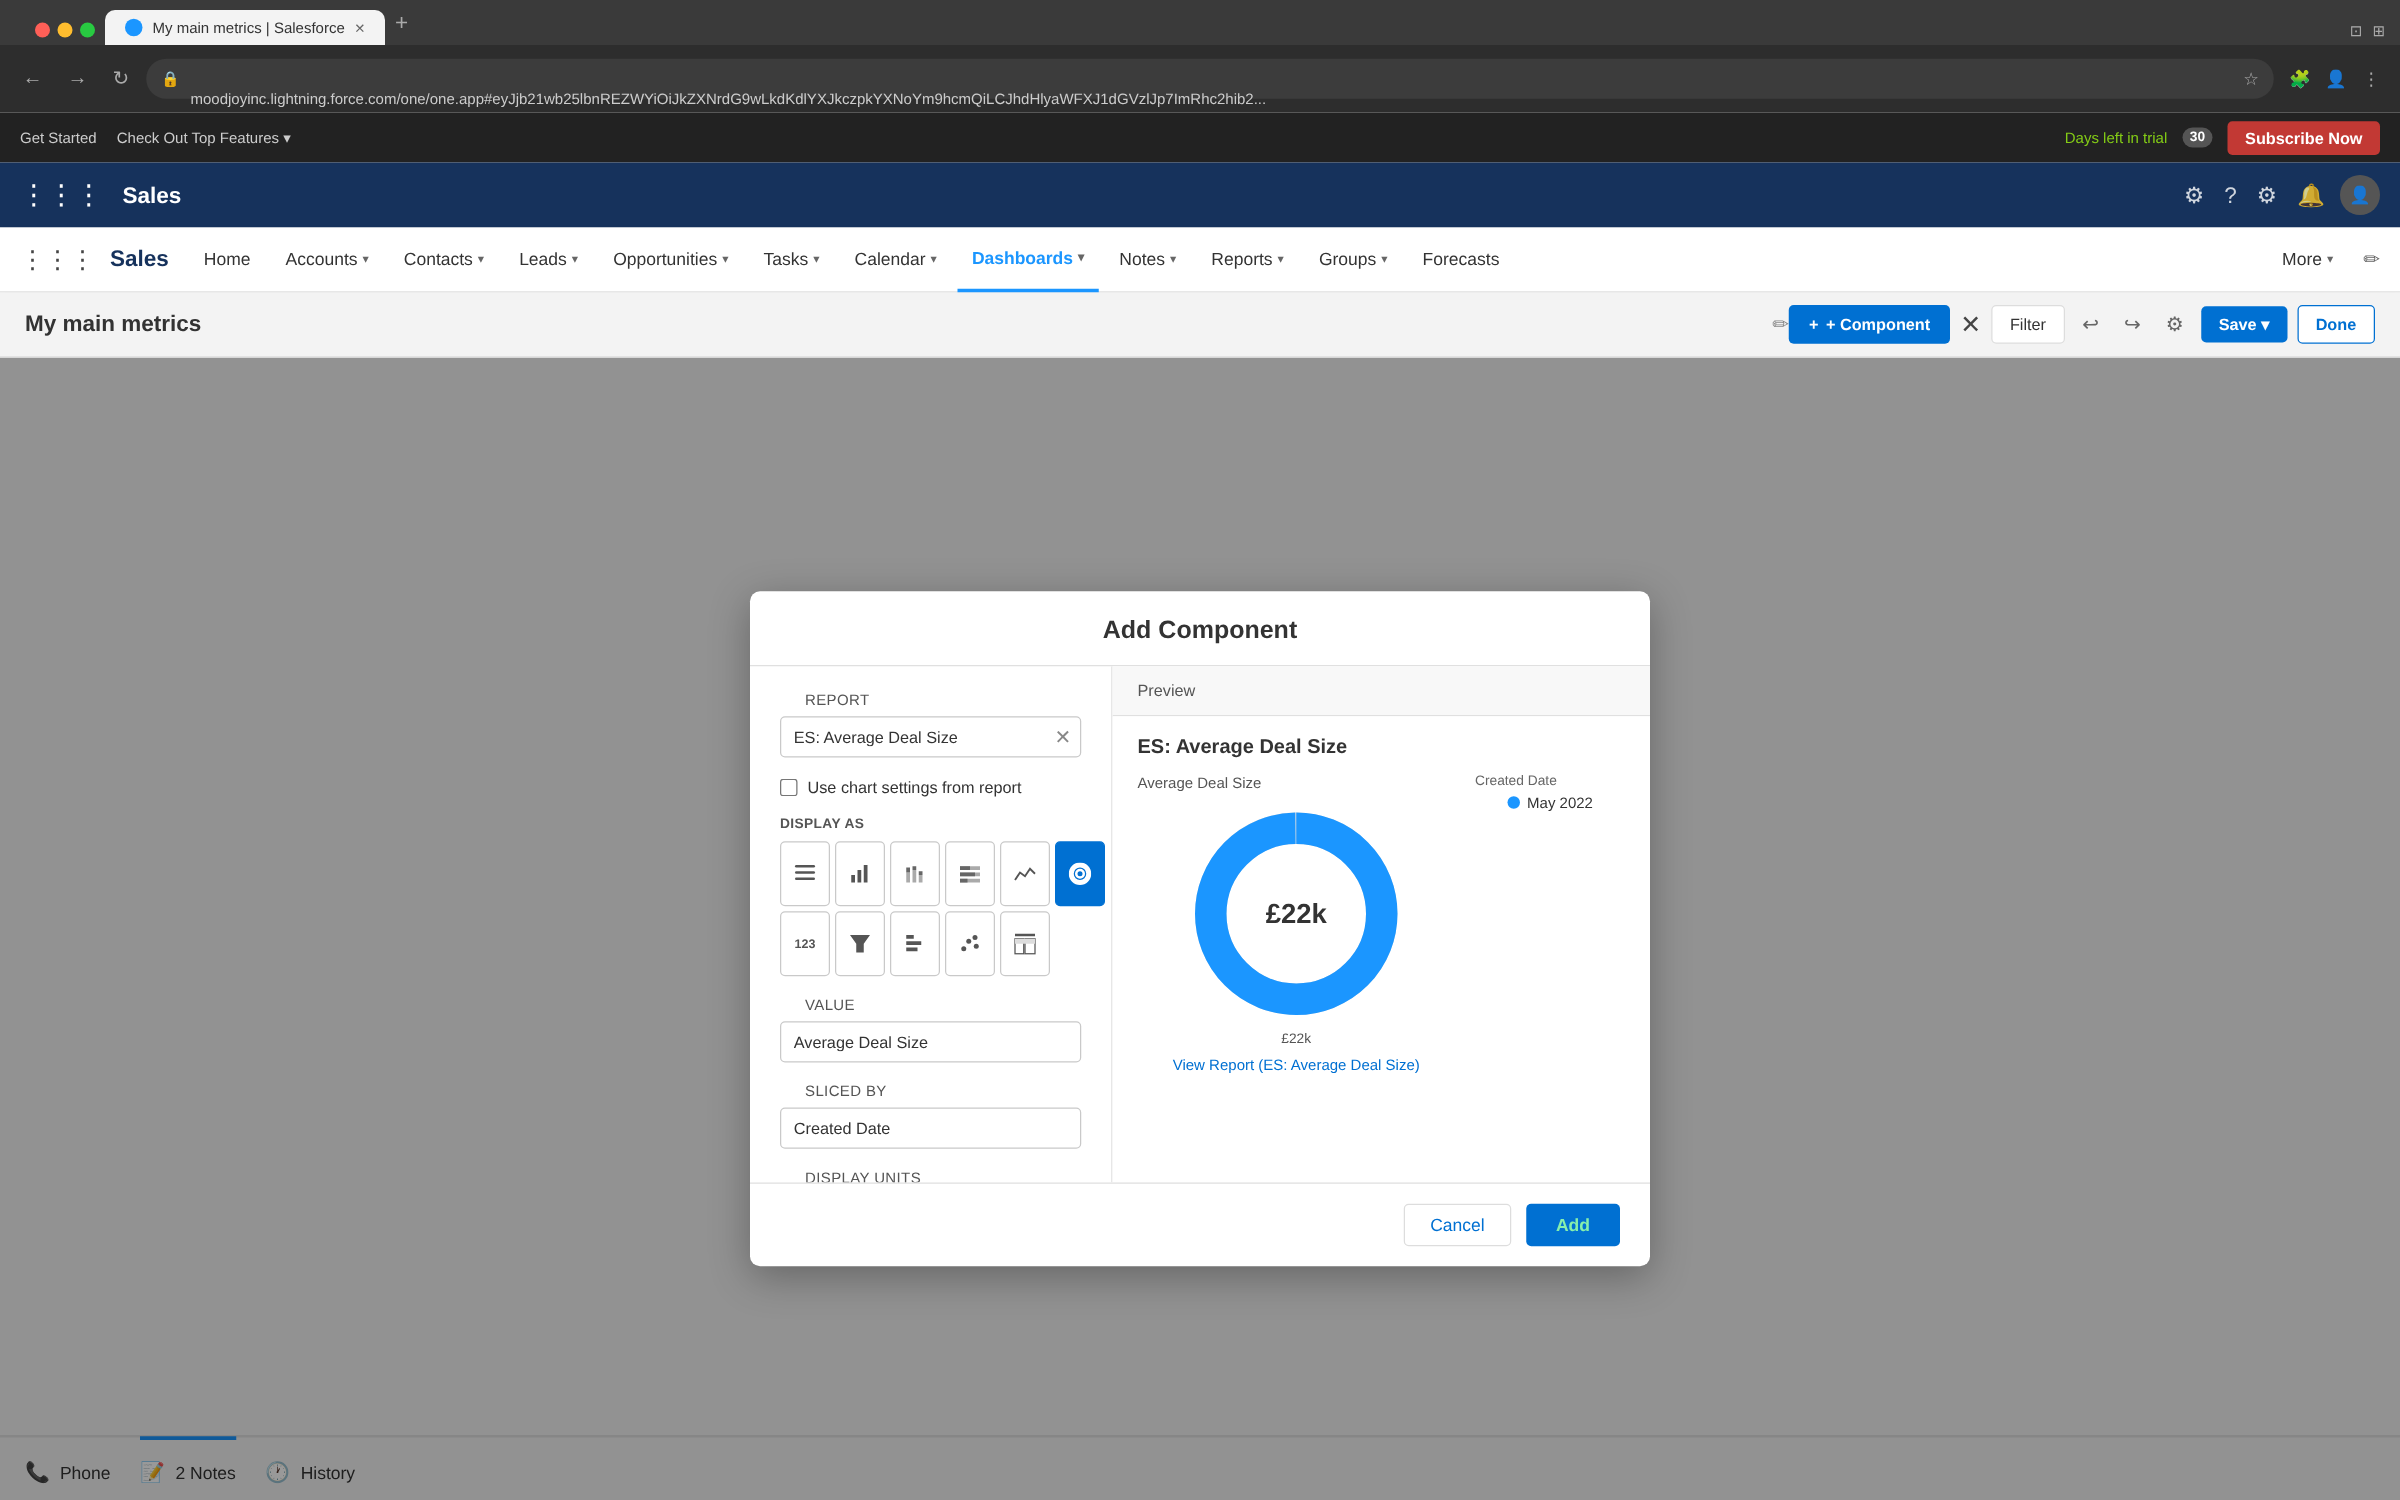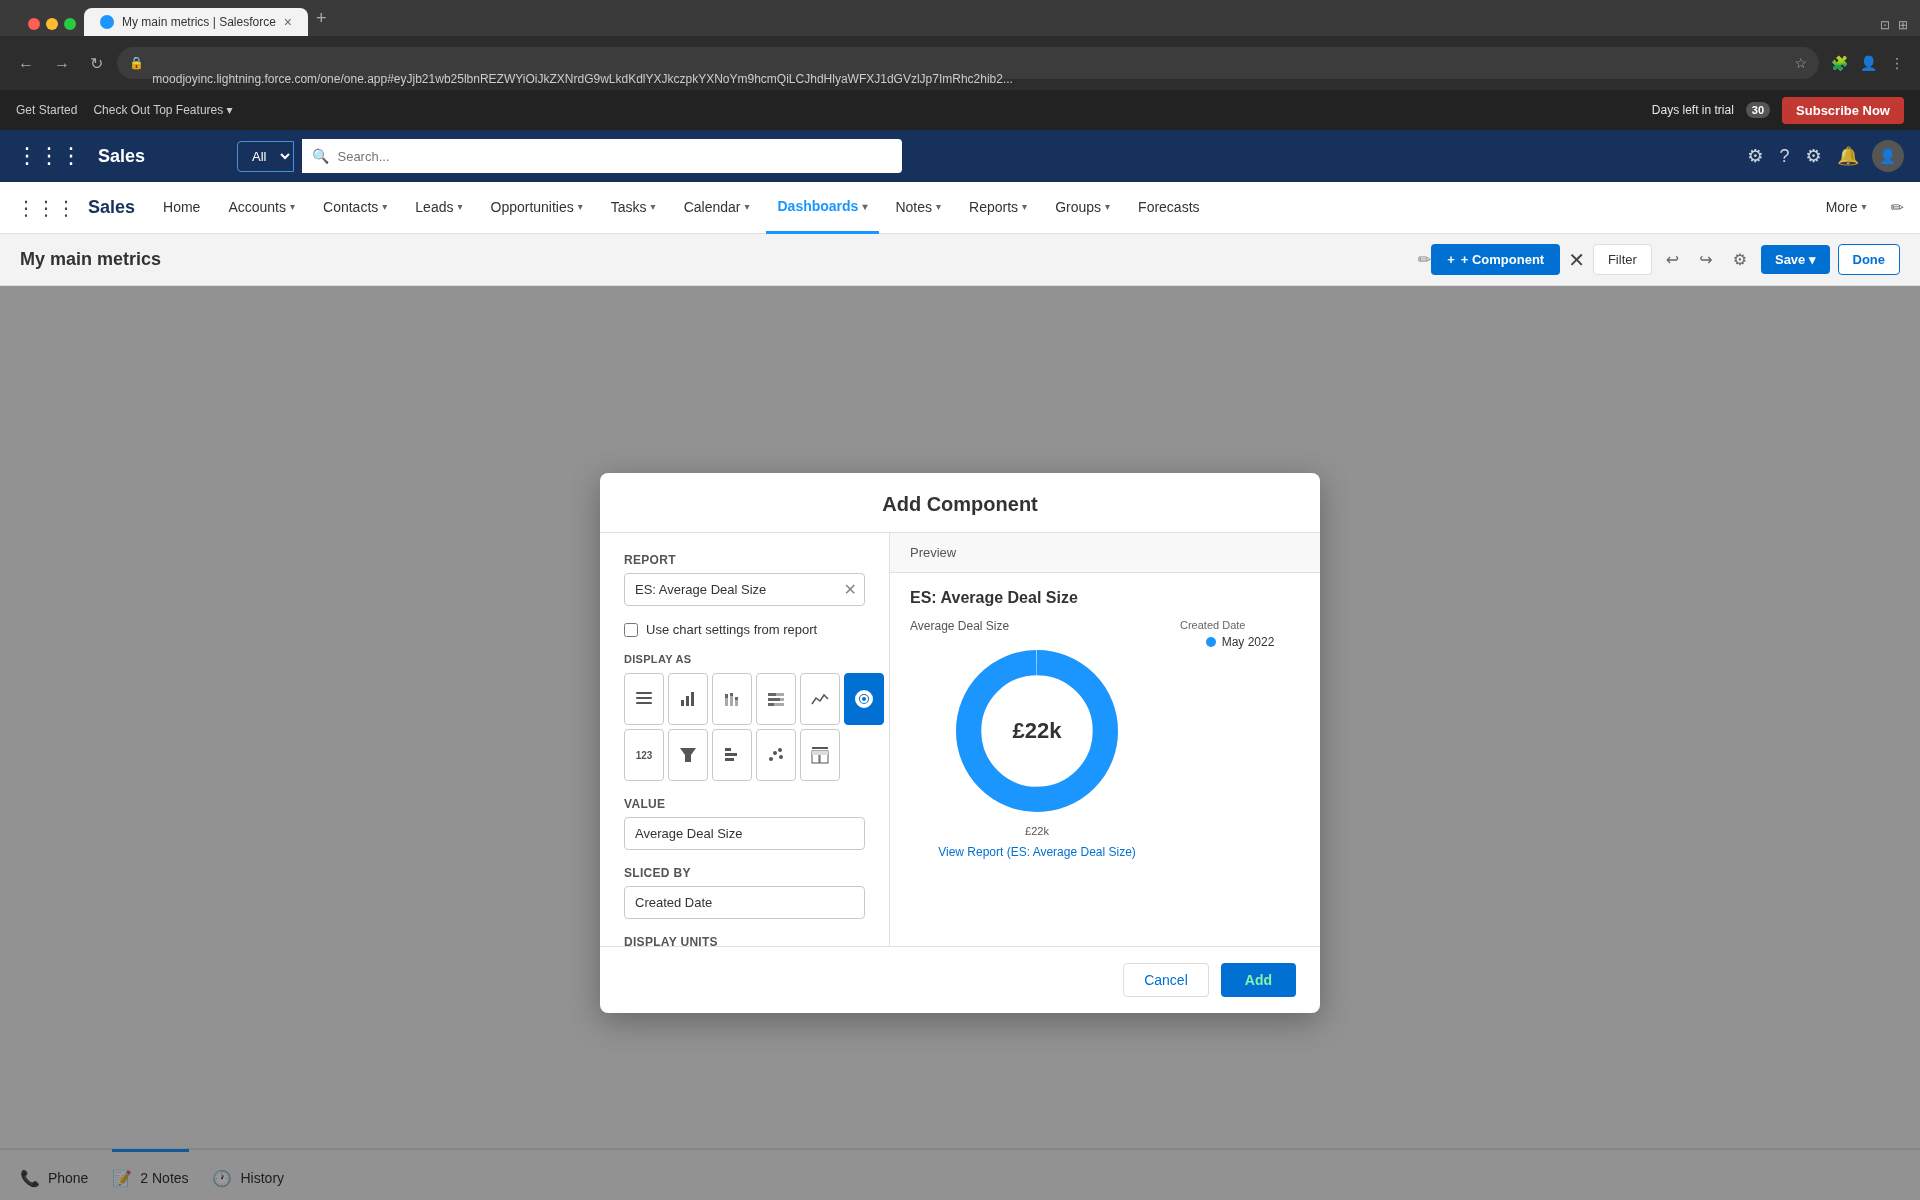--- a/index.html
+++ b/index.html
@@ -16,21 +16,21 @@
     .url-bar { flex: 1; background: #3c3c3c; border-radius: 20px; height: 32px; display: flex; align-items: center; padding: 0 12px; gap: 8px; }
     .url-text { color: #ccc; font-size: 12px; flex: 1; overflow: hidden; white-space: nowrap; text-overflow: ellipsis; margin-top: 32px; }
     .nav-icons { display: flex; gap: 4px; align-items: center; }
     .nav-icon-btn { background: none; border: none; color: #aaa; cursor: pointer; font-size: 14px; padding: 4px; }
 
     
     .sf-top-bar { background: #222; height: 40px; display: flex; align-items: center; justify-content: space-between; padding: 0 16px; }
     .sf-top-left { display: flex; gap: 16px; align-items: center; }
     .sf-top-link { color: #ccc; font-size: 12px; cursor: pointer; text-decoration: none; }
     .sf-top-right { display: flex; align-items: center; gap: 12px; }
-    .sf-trial-text { color: #e5e5e5; font-size: 12px; }
+    .sf-trial-text { color: #84cc16; font-size: 12px; }
     .sf-trial-badge { background: #555; color: #fff; font-size: 11px; padding: 2px 6px; border-radius: 10px; font-weight: bold; }
     .subscribe-btn { background: #c23934; color: #fff; border: none; border-radius: 4px; padding: 6px 14px; font-size: 13px; font-weight: 600; cursor: pointer; }
 
     
     .sf-search-bar { background: #16325c; height: 52px; display: flex; align-items: center; padding: 0 16px; gap: 8px; }
     .sf-search-left { display: flex; align-items: center; gap: 8px; margin-left: 60px; }
     .sf-search-input-wrap { display: flex; align-items: center; background: #fff; border-radius: 0 4px 4px 0; width: 600px; height: 34px; padding: 0 10px; gap: 8px; }
     .sf-search-icon { color: #888; font-size: 14px; }
     .sf-search-input { border: none; outline: none; font-size: 13px; color: #333; flex: 1; }
     .sf-search-right { margin-left: auto; display: flex; gap: 8px; align-items: center; }
@@ -60,21 +60,21 @@
     
     .modal-overlay { position: absolute; top: 0; left: 0; right: 0; bottom: 0; background: rgba(0,0,0,0.4); display: flex; align-items: center; justify-content: center; z-index: 100; }
     .modal { background: #fff; border-radius: 8px; width: 720px; max-height: 540px; box-shadow: 0 8px 32px rgba(0,0,0,0.3); display: flex; flex-direction: column; }
     .modal-header { padding: 20px 24px 16px; border-bottom: 1px solid #e0e0e0; text-align: center; }
     .modal-title { font-size: 20px; font-weight: 600; color: #333; }
     .modal-body { display: flex; flex: 1; overflow: hidden; }
     .modal-left { width: 290px; padding: 20px 24px; border-right: 1px solid #e0e0e0; flex-shrink: 0; }
     .modal-right { flex: 1; background: #f8f8f8; padding: 0; overflow: hidden; }
     .modal-footer { padding: 16px 24px; border-top: 1px solid #e0e0e0; display: flex; justify-content: flex-end; gap: 12px; }
 
-    .form-label { font-size: 12px; color: #555; font-weight: 700; margin-bottom: 6px; display: block; text-transform: uppercase; letter-spacing: 0.3px; }
+    .form-label { font-size: 12px; color: #555; font-weight: 400; margin-bottom: 6px; display: block; text-transform: uppercase; letter-spacing: 0.3px; margin-left: 20px; }
     .form-group { margin-bottom: 16px; }
     .form-input-wrap { position: relative; display: flex; align-items: center; }
     .form-input { width: 100%; border: 1px solid #c9c9c9; border-radius: 4px; padding: 8px 32px 8px 10px; font-size: 13px; color: #333; outline: none; }
     .form-input-clear { position: absolute; right: 8px; background: none; border: none; color: #888; cursor: pointer; font-size: 16px; }
     .checkbox-wrap { display: flex; align-items: center; gap: 8px; margin-bottom: 16px; }
     .checkbox-wrap input { width: 14px; height: 14px; cursor: pointer; }
     .checkbox-label { font-size: 13px; color: #333; }
 
     .display-as-label { font-size: 11px; color: #555; font-weight: 600; margin-bottom: 8px; display: block; text-transform: uppercase; letter-spacing: 0.3px; }
     .display-grid { display: grid; grid-template-columns: repeat(6, 40px); gap: 4px; margin-bottom: 4px; }
@@ -162,29 +162,20 @@
     <div class="sf-top-right">
       <span class="sf-trial-text">Days left in trial</span>
       <span class="sf-trial-badge">30</span>
       <button class="subscribe-btn">Subscribe Now</button>
     </div>
   </div>
 
   <div class="sf-search-bar">
     <div style="font-size:22px;color:#fff;cursor:pointer;margin-right:8px;">⋮⋮⋮</div>
     <span style="font-size:18px;font-weight:700;color:#fff;margin-right:24px;">Sales</span>
-    <div class="sf-search-left">
-      <select style="background:#16325c;color:#fff;border:1px solid #4a90d9;border-radius:4px 0 0 4px;padding:6px 10px;font-size:13px;cursor:pointer;">
-        <option>All</option>
-      </select>
-      <div class="sf-search-input-wrap">
-        <span class="sf-search-icon">🔍</span>
-        <input class="sf-search-input" type="text" placeholder="Search..." style="">
-      </div>
-    </div>
     <div class="sf-search-right">
       <button class="sf-icon-btn">⚙</button>
       <button class="sf-icon-btn">?</button>
       <button class="sf-icon-btn">⚙</button>
       <button class="sf-icon-btn">🔔</button>
       <button style="background:#555;border:none;border-radius:50%;width:32px;height:32px;cursor:pointer;color:#fff;font-size:14px;">👤</button>
     </div>
   </div>
 
   <div class="sf-nav-bar">

